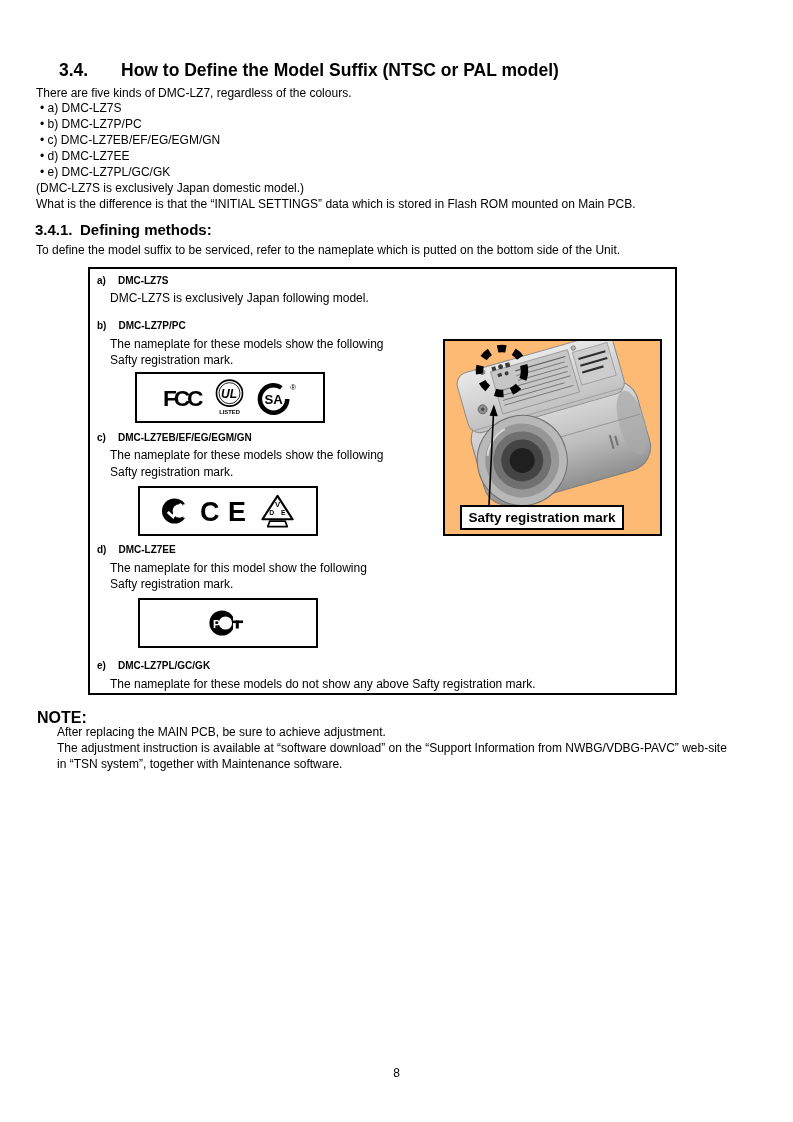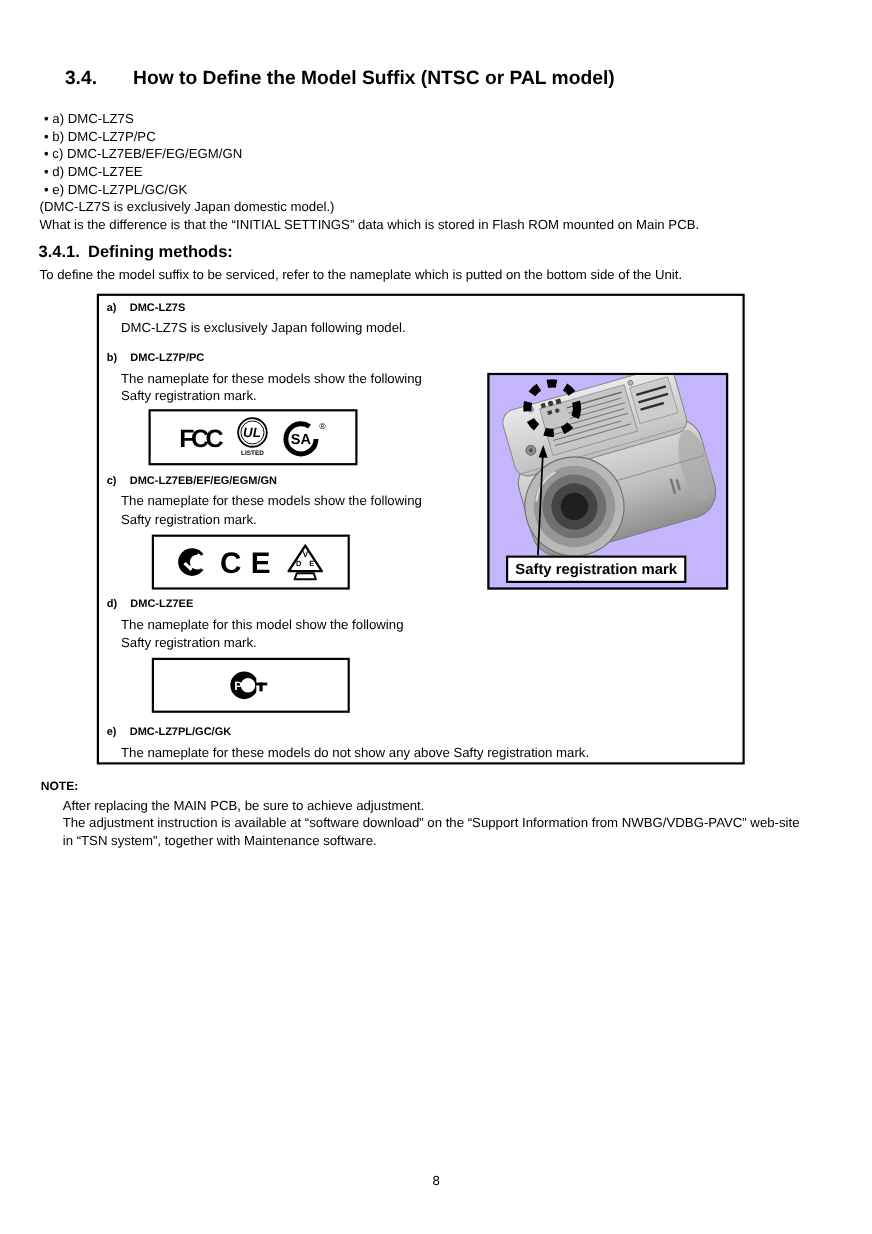--- a/index.html
+++ b/index.html
@@ -15,37 +15,38 @@
   .outer-box{border:2px solid #000;box-sizing:border-box;}
   .item-head{font-size:10px;font-weight:bold;white-space:nowrap;}
   .item-head .model{margin-left:12px;}
   .desc{font-size:12px;white-space:nowrap;}
   .marks-box{
     border:2px solid #000;box-sizing:border-box;background:#fff;
     display:flex;align-items:center;justify-content:center;gap:9px;
   }
   .marks-box svg{display:block;}
   svg text{font-family:"Liberation Sans", sans-serif;}
-  .camera-fig{border:2px solid #000;box-sizing:border-box;background:#c4b5fd;}
+  .camera-fig{border:2px solid #000;box-sizing:border-box;background:#fdba74;}
   .callout{
     position:absolute;border:2px solid #000;box-sizing:border-box;background:#fff;
     font-size:13.5px;font-weight:bold;text-align:center;
     display:flex;align-items:center;justify-content:center;white-space:nowrap;
   }
-  .note-label{font-size:11px;font-weight:bold;white-space:nowrap;}
+  .note-label{font-size:16px;font-weight:bold;white-space:nowrap;}
   .page-num{width:793px;text-align:center;font-size:12px;}
 </style>
 </head>
 <body>
 
 <div class="page">
 
   <div class="abs h1" style="left:35px;top:60px;">3.4.</div>
   <div class="abs h1" style="left:97px;top:60px;">How to Define the Model Suffix (NTSC or PAL model)</div>
 
+  <div class="abs body-text" style="left:36px;top:86px;">There are five kinds of DMC-LZ7, regardless of the colours.</div>
 
   <div class="abs body-text" style="left:40px;top:101px;">• a) DMC-LZ7S</div>
   <div class="abs body-text" style="left:40px;top:117px;">• b) DMC-LZ7P/PC</div>
   <div class="abs body-text" style="left:40px;top:133px;">• c) DMC-LZ7EB/EF/EG/EGM/GN</div>
   <div class="abs body-text" style="left:40px;top:149px;">• d) DMC-LZ7EE</div>
   <div class="abs body-text" style="left:40px;top:165px;">• e) DMC-LZ7PL/GC/GK</div>
 
   <div class="abs body-text" style="left:36px;top:181px;">(DMC-LZ7S is exclusively Japan domestic model.)</div>
   <div class="abs body-text" style="left:36px;top:197px;">What is the difference is that the “INITIAL SETTINGS” data which is stored in Flash ROM mounted on Main PCB.</div>
 

